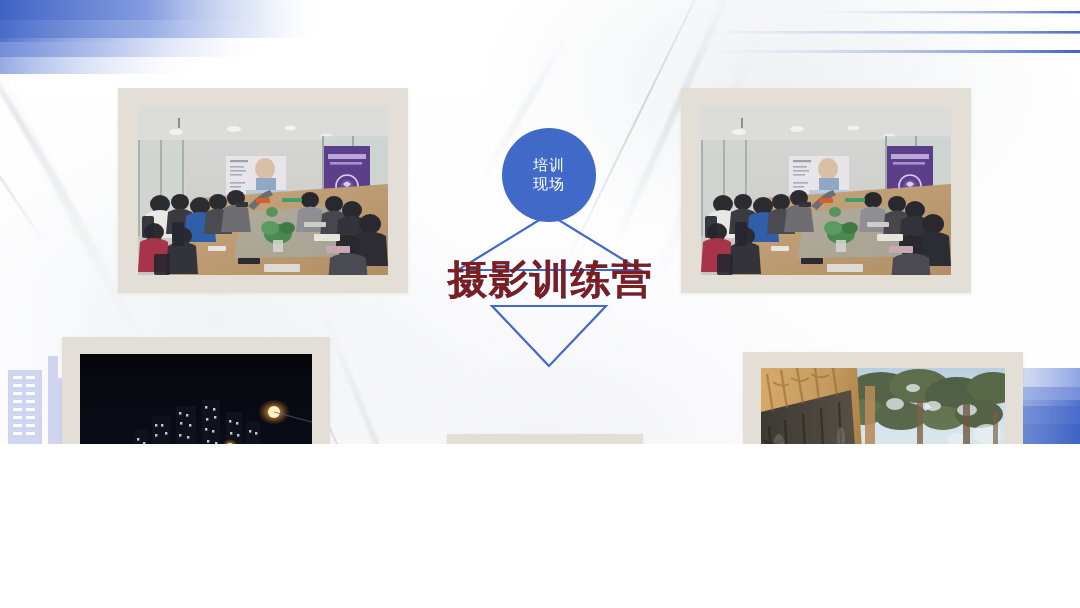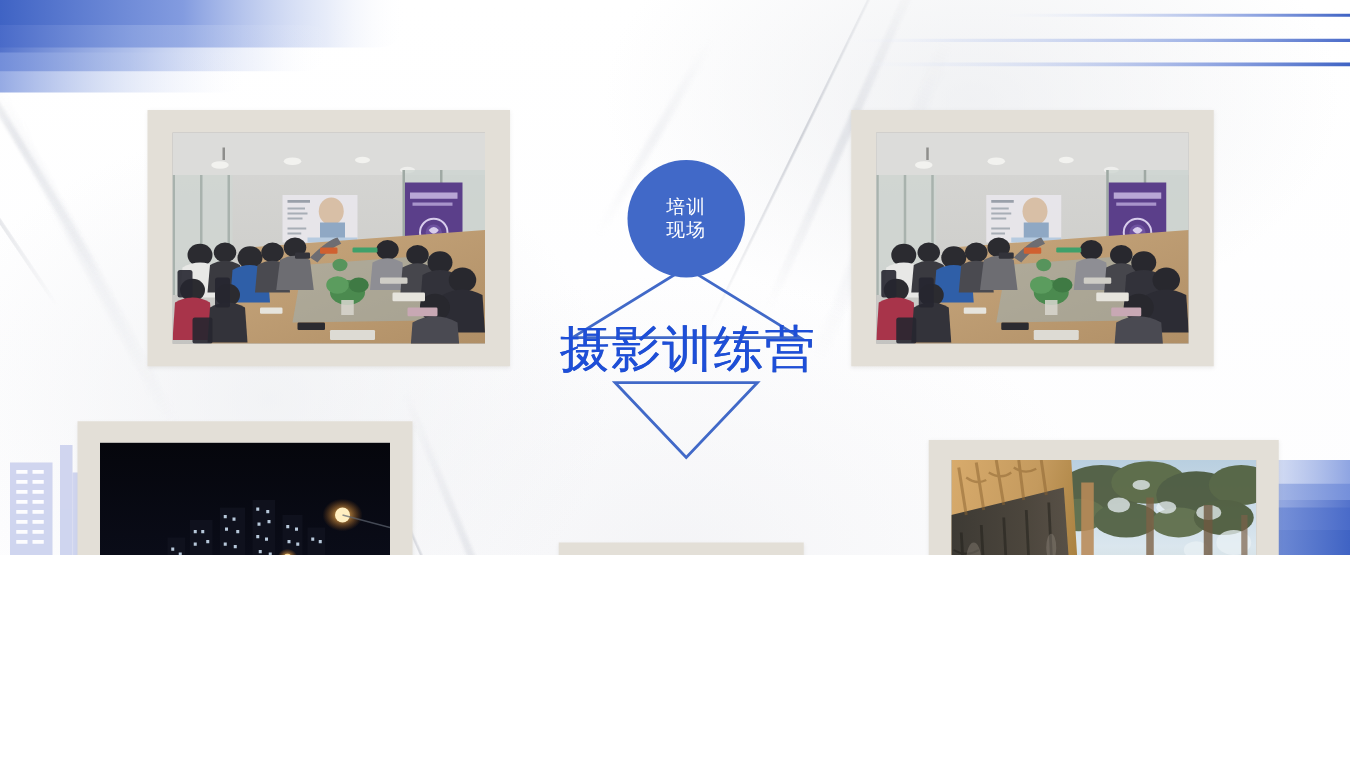--- a/index.html
+++ b/index.html
@@ -83,22 +83,22 @@
   .node-top { left: 62px; top: 0px; width: 94px; height: 94px; }
   .node-bottom { left: 62px; top: 202px; width: 84px; height: 84px; }
 
   .main-title {
     position: absolute;
     left: -16px;
     top: 124px;
     width: 252px;
     text-align: center;
     font-size: 40px;
-    font-weight: normal;
-    color: #1d4ed8;
+    font-weight: bold;
+    color: #7f1d1d;
     letter-spacing: 1px;
     white-space: nowrap;
     font-family: "DejaVu Sans", "Liberation Sans", sans-serif;
     text-shadow: 0.5px 0 0 #3a5fc0;
   }
 
   
   .ph { position: absolute; inset: 0; }
 </style>
 </head>

